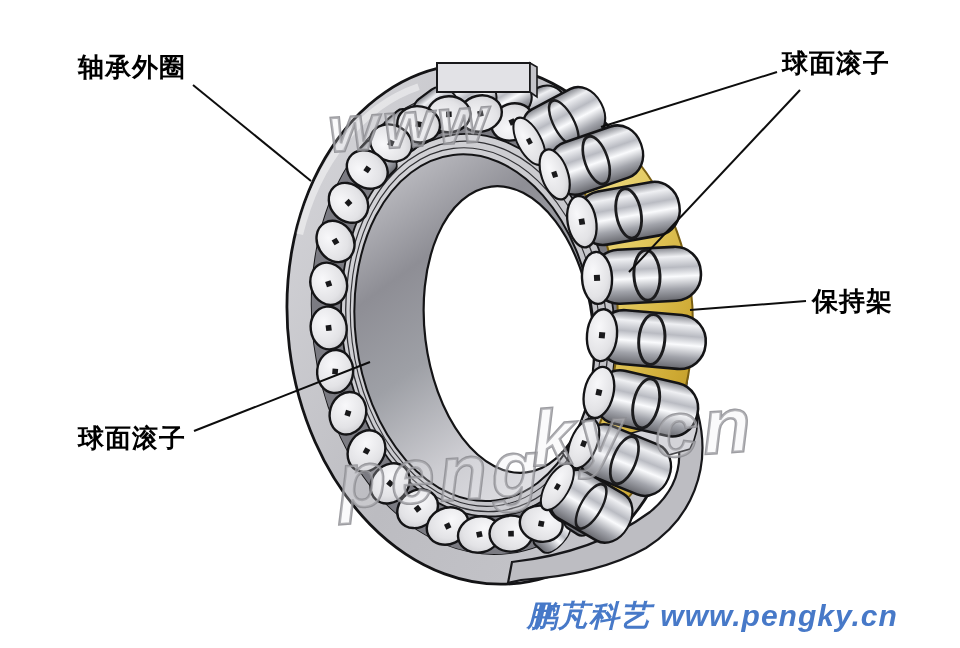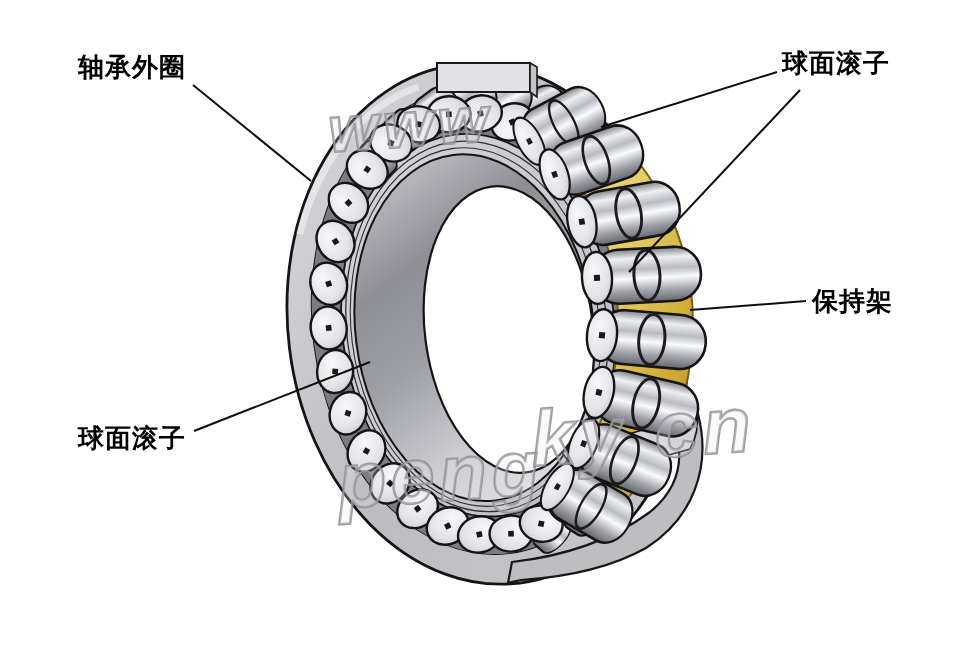--- a/index.html
+++ b/index.html
@@ -175,13 +175,14 @@
       <line x1="806" y1="301" x2="690" y2="310"></line>
       <line x1="194" y1="431" x2="370" y2="362"></line>
     </g>
   </svg>
 
   <div class="part-label" style="left:782px;top:50px">球面滚子</div>
   <div class="part-label" style="left:78px;top:54px">轴承外圈</div>
   <div class="part-label" style="left:812px;top:288px">保持架</div>
   <div class="part-label" style="left:78px;top:425px">球面滚子</div>
 
+  <div class="footer-brand" style="color:#4779C8">鹏芃科艺 www.pengky.cn</div>
 </div>
 
 </body></html>

